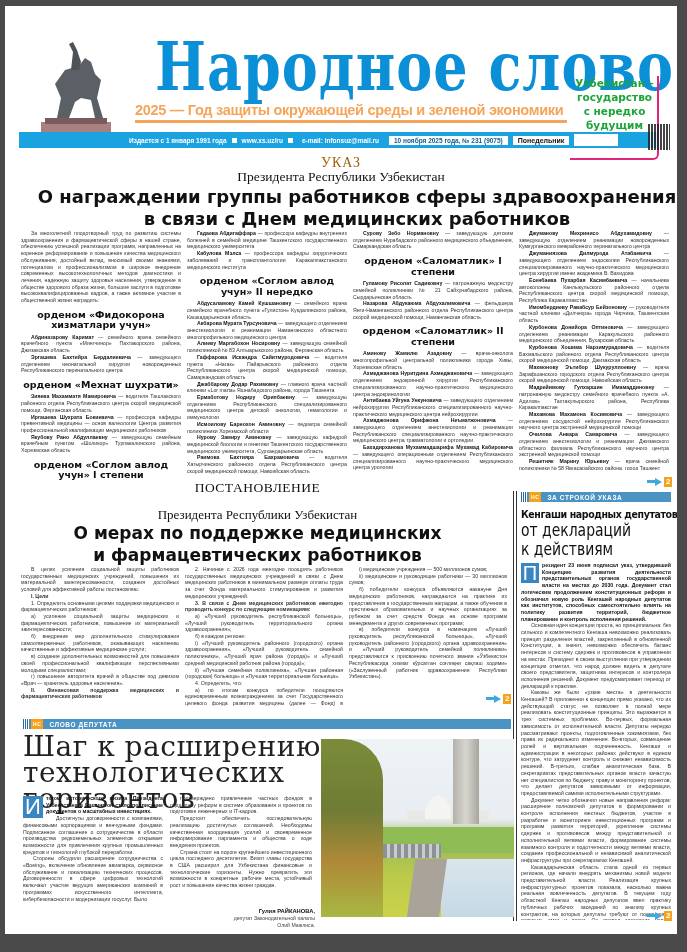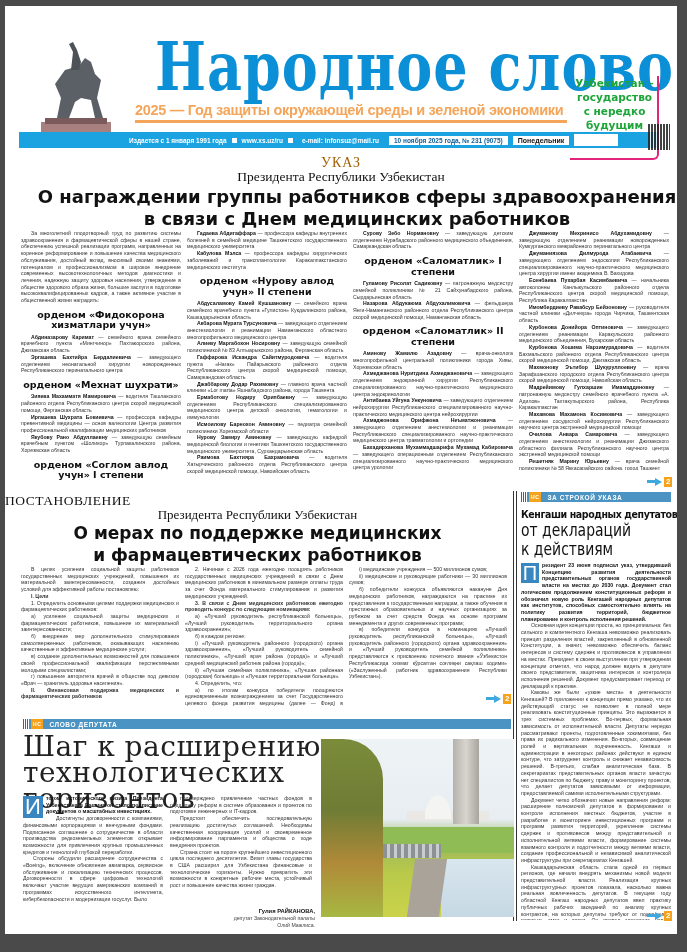--- a/index.html
+++ b/index.html
@@ -25,21 +25,21 @@
   .col{position:absolute;font-size:5.2px;line-height:6.7px;color:#333;text-align:justify;}
   .col p{margin:0;text-indent:10px;}
   .col b{color:#111;}
   .order{font-family:"DejaVu Sans",sans-serif;font-weight:bold;font-size:9.5px;line-height:10.5px;color:#111;text-align:center;margin:6px 0 3px;text-indent:0;}
   .cont{display:inline-block;margin-left:6px;vertical-align:middle;}
   .cont .ar{display:inline-block;width:0;height:0;border-top:4px solid transparent;border-bottom:4px solid transparent;border-left:7px solid #3fa9dd;vertical-align:middle;}
   .cont .bar{display:inline-block;width:8px;height:3px;background:#3fa9dd;vertical-align:middle;}
   .cont .num{display:inline-block;background:#f6a21a;color:#fff;font-weight:bold;font-size:8px;line-height:10px;padding:0 2px;vertical-align:middle;margin-left:2px;}
   .vrule{position:absolute;left:508px;top:485px;width:1px;height:430px;background:#333;}
   .vrule2{position:absolute;left:511px;top:485px;width:1px;height:430px;background:#333;}
-  .post-kind{position:absolute;left:0;top:487px;width:505px;text-align:left;font-family:"Liberation Serif",serif;font-size:13.5px;color:#111;letter-spacing:.5px;}
+  .post-kind{position:absolute;left:0;top:474px;width:505px;text-align:center;font-family:"Liberation Serif",serif;font-size:13.5px;color:#111;letter-spacing:.5px;}
   .post-sub{position:absolute;left:0;top:501px;width:505px;text-align:center;font-family:"Liberation Serif",serif;font-size:13px;color:#111;}
   .post-head{position:absolute;left:0;top:516px;width:505px;text-align:center;font-family:"DejaVu Sans",sans-serif;font-weight:bold;font-size:17px;line-height:22px;color:#111;}
   .rubric{position:absolute;height:10px;background:#4a93c2;display:flex;align-items:center;font-size:6.5px;font-weight:bold;color:#fff;letter-spacing:.6px;}
   .rubric .lines{width:6px;height:10px;background:repeating-linear-gradient(90deg,#2a6aa0 0 1px,#fff 1px 2px);}
   .rubric .ns{background:#f6a21a;color:#fff;font-size:5px;padding:0 2px;height:10px;line-height:10px;margin:0 6px 0 2px;}
   .side-kicker{position:absolute;left:516px;top:502px;font-family:"DejaVu Sans Condensed","DejaVu Sans",sans-serif;font-weight:bold;font-size:10.5px;color:#111;letter-spacing:-0.4px;white-space:nowrap;}
   .side-title{position:absolute;left:516px;top:515px;font-family:"DejaVu Sans",sans-serif;font-size:17px;line-height:19px;color:#111;transform:scaleX(.82);transform-origin:left top;}
   .dropcap{float:left;background:#3a86c0;color:#fff;font-family:"Liberation Sans",sans-serif;font-size:22px;line-height:22px;width:20px;height:22px;text-align:center;margin:1px 3px 0 0;}
   .dropcap-s{float:left;background:#3a86c0;color:#fff;font-size:20px;line-height:20px;width:18px;height:20px;text-align:center;margin:1px 3px 0 0;}
   .dep-title{position:absolute;left:18px;top:728px;font-family:"DejaVu Serif",serif;font-size:28px;line-height:26px;color:#222;letter-spacing:.5px;width:430px;}
@@ -102,21 +102,21 @@
       <p><b>Эргашева Бахтийра Бердалиевича</b><span> — заведующего отделением неонатальной хирургии новорожденных Республиканского перинатального центра</span></p>
       <div class="order">орденом «Мехнат шухрати»</div>
       <p><b>Зияева Махамматя Мамировича</b><span> — водителя Ташлакского районного отдела Республиканского центра скорой медицинской помощи, Ферганская область</span></p>
       <p><b>Иргашева Шухрата Бокиевича</b><span> — профессора кафедры превентивной медицины — основ валеологии Центра развития профессиональной квалификации медицинских работников</span></p>
       <p><b>Якубову Рано Абдуллаевну</b><span> — заведующую семейным врачебным пунктом «Шоликор» Турпакалинского района, Хорезмская область</span></p>
       <div class="order">орденом «Соглом авлод учун» I степени</div>
     </div>
   <div class="col" id="ukaz-c2" style="left:182px;top:224px;width:160px;height:252px;overflow:hidden;">
       <p><b>Гадаева Абдигаффара</b><span> — профессора кафедры внутренних болезней в семейной медицине Ташкентского государственного медицинского университета</span></p>
       <p><b>Кабулова Мэлса</b><span> — профессора кафедры хирургических заболеваний и трансплантологии Каракалпакстанского медицинского института</span></p>
-      <div class="order">орденом «Нурову авлод учун» II степени</div>
+      <div class="order">орденом «Соглом авлод учун» II нередко</div>
       <p><b>Абдусаламову Камей Кушшановну</b><span> — семейного врача семейного врачебного пункта «Гулистон» Кукдалинского района, Кашкадарьинская область</span></p>
       <p><b>Акбарова Мурата Турсуновича</b><span> — заведующего отделением анестезиологии и реанимации Наманганского областного многопрофильного медицинского центра</span></p>
       <p><b>Алиеву Маргабохон Носировну</b><span> — заведующую семейной поликлиникой № 83 Алтыарыкского района, Ферганская область</span></p>
       <p><b>Гаффарова Искандра Сайитмуродовича</b><span> — водителя пункта «Нагак» Пайарыкского районного отдела Республиканского центра скорой медицинской помощи, Самаркандская область</span></p>
       <p><b>Джаббарову Додар Рахимовну</b><span> — главного врача частной клиники «Lor marta» Яшнабадского района, города Ташкента</span></p>
       <p><b>Ермаботову Нодиру Орипбаевну</b><span> — заведующую отделением Республиканского специализированного медицинского центра детской онкологии, гематологии и иммунологии</span></p>
       <p><b>Исмоилову Барнохон Аминовну</b><span> — педиатра семейной поликлиники Хорезмской области</span></p>
       <p><b>Нурову Замиру Аминовну</b><span> — заведующую кафедрой медицинской биологии и генетики Ташкентского государственного медицинского университета, Сурхандарьинская область</span></p>
       <p><b>Раимова Бахтияра Бахрамовича</b><span> — водителя Хатырчинского районного отдела Республиканского центра скорой медицинской помощи, Навоийская область</span></p>
     </div>

